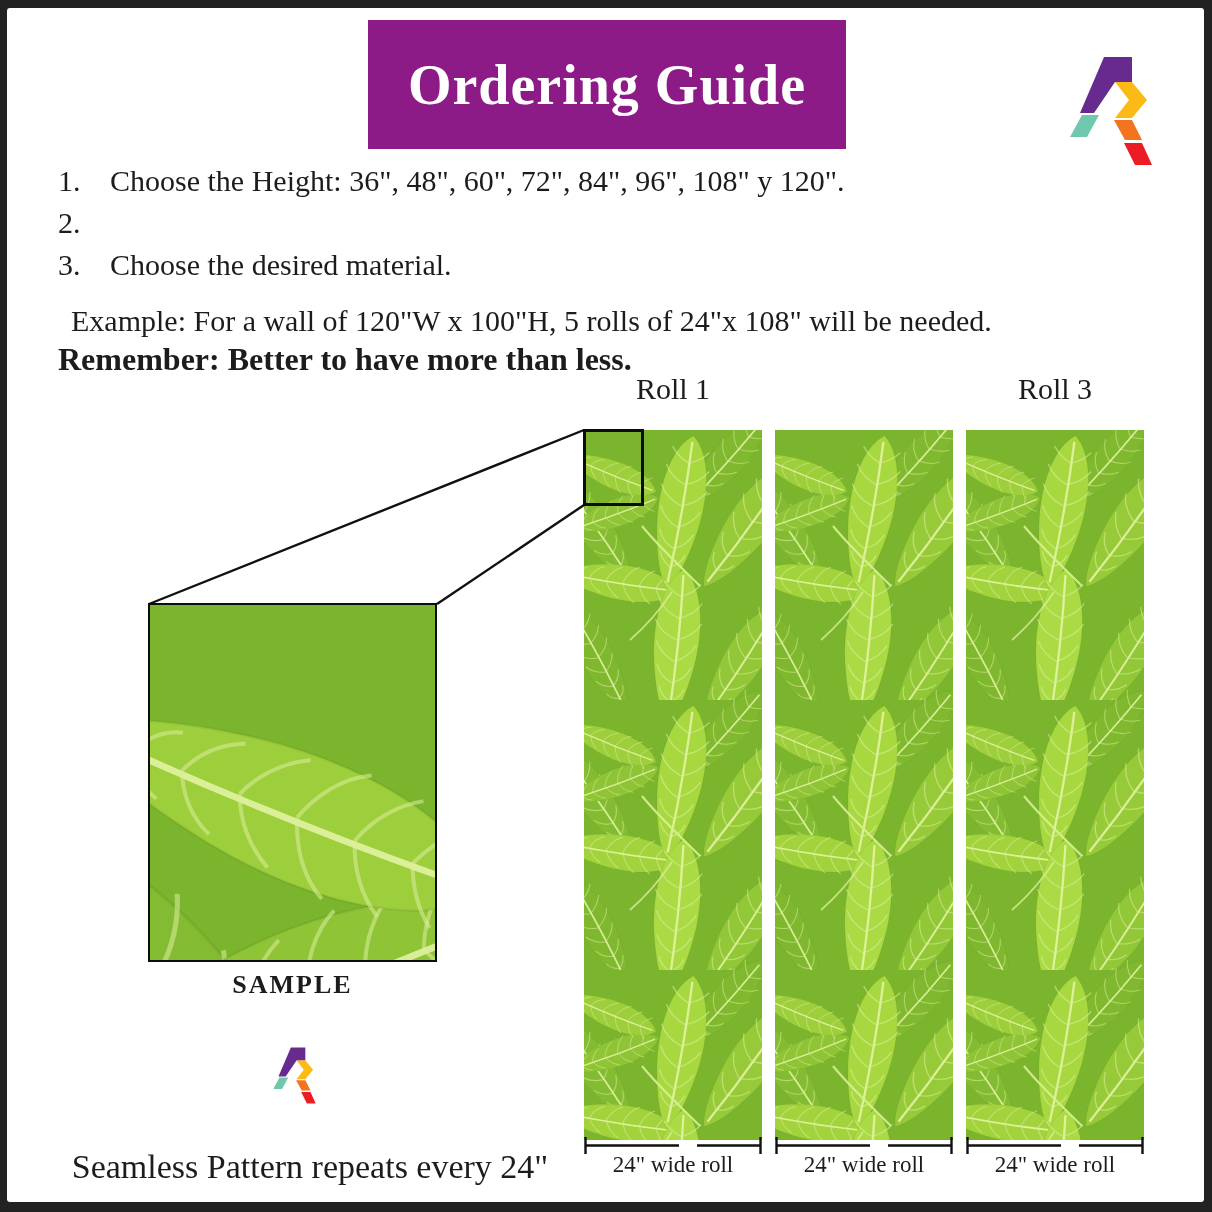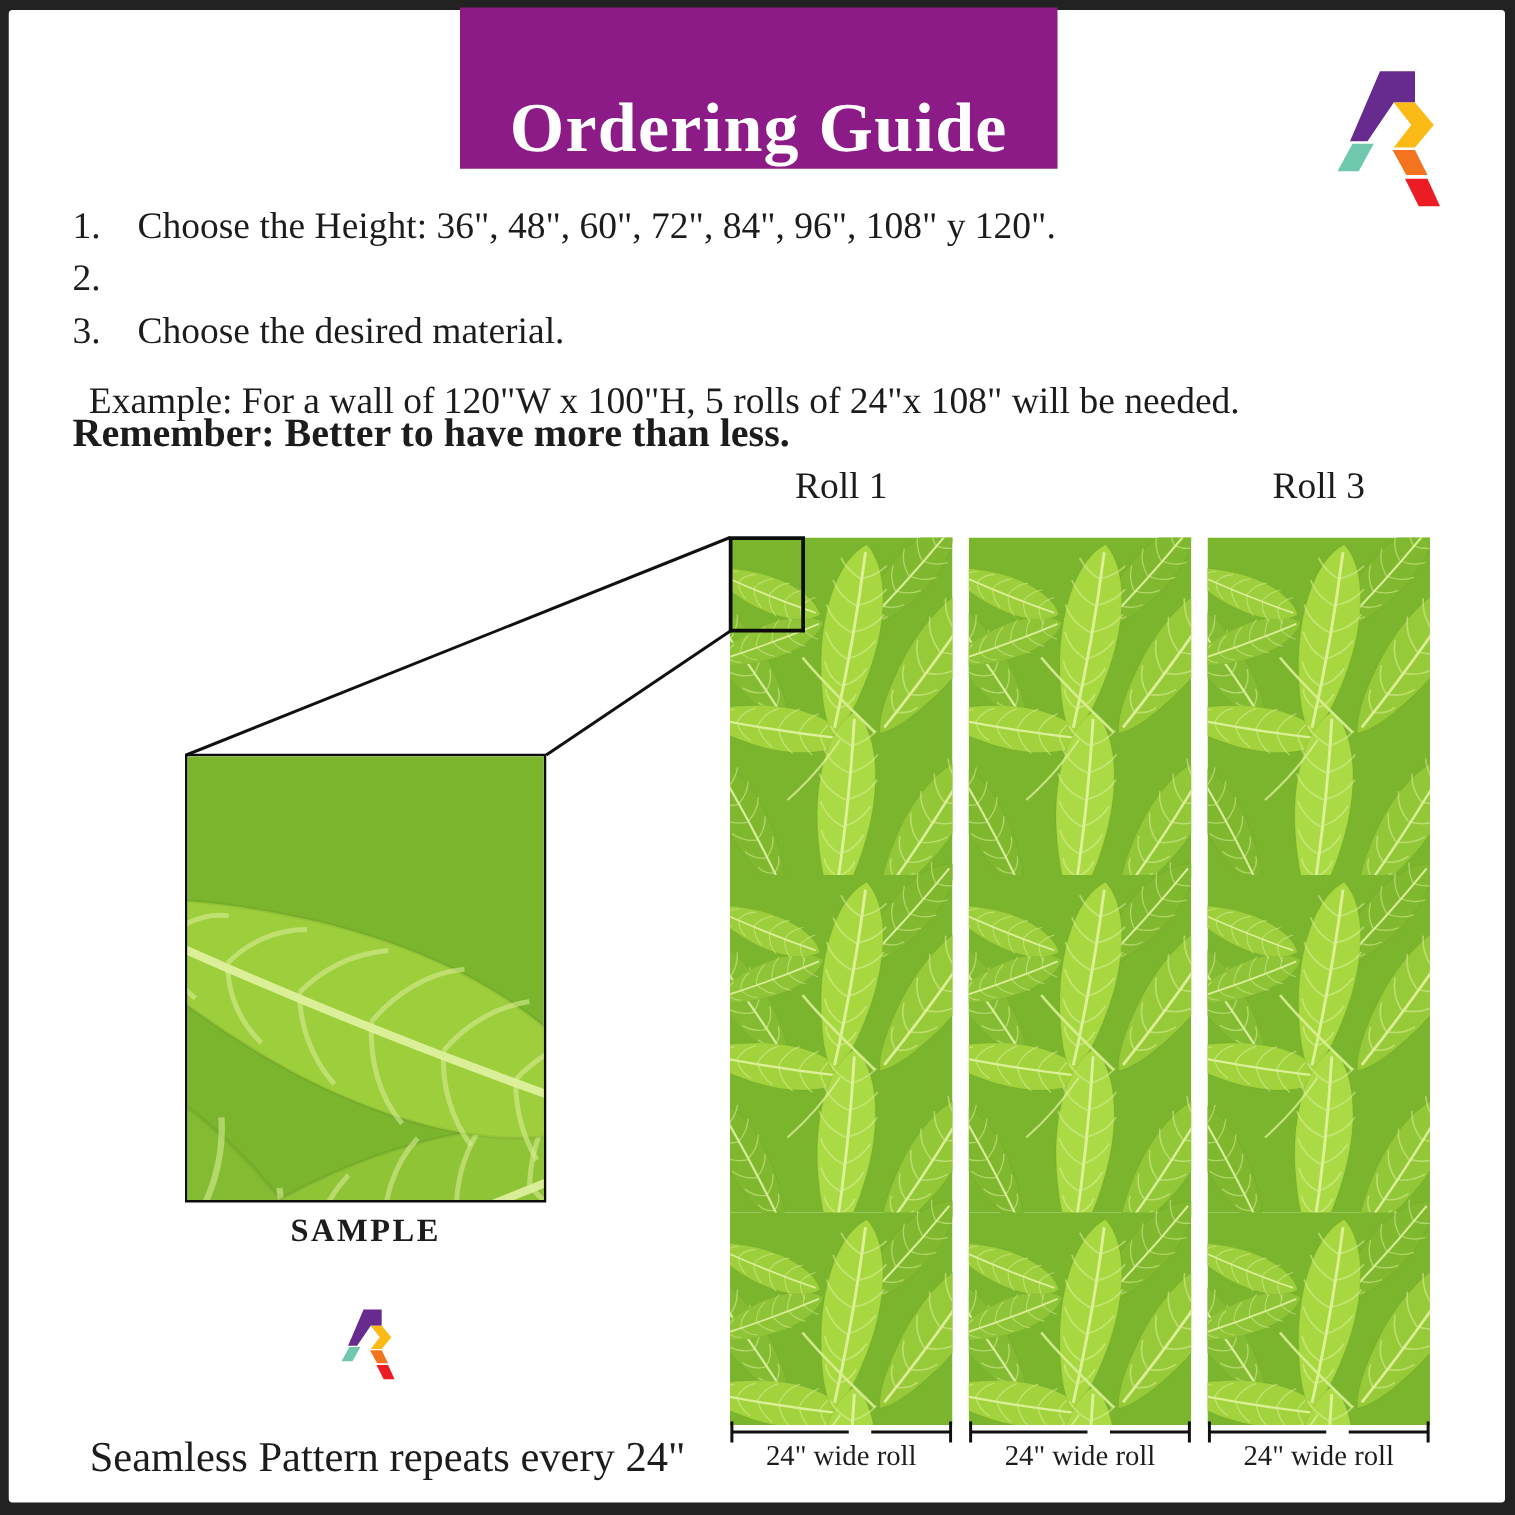--- a/index.html
+++ b/index.html
@@ -1,32 +1,32 @@
 <!DOCTYPE html>
 <html><head>
 <meta charset="utf-8">
 <style>
   html,body{margin:0;padding:0;background:#222;}
   .stage{position:relative;width:1212px;height:1212px;background:#222222;overflow:hidden;
          font-family:"Liberation Serif","DejaVu Serif",serif;color:#1c1c1c;}
   .card{position:absolute;left:7px;top:8px;width:1197px;height:1194px;background:#ffffff;border-radius:3px;}
   .abs{position:absolute;}
 
-  .banner{position:absolute;left:368px;top:6px;width:478px;height:129px;background:#8C1B87;
-          display:flex;align-items:flex-end;justify-content:center;}
+  .banner{position:absolute;left:368px;top:20px;width:478px;height:129px;background:#8C1B87;
+          display:flex;align-items:center;justify-content:center;}
   .banner h1{margin:0;color:#ffffff;font-size:56px;font-weight:bold;letter-spacing:1px;}
 
   .logo-lg{position:absolute;left:1056px;top:50px;width:112px;height:118px;}
   .logo-sm{position:absolute;left:266px;top:1044px;width:58px;height:61px;}
 
   .instructions{position:absolute;left:58px;top:160px;width:1110px;font-size:30px;line-height:42px;}
   .instr-row{display:flex;}
   .instr-num{width:52px;flex:0 0 52px;}
   .example{position:absolute;left:58px;top:288px;width:1110px;font-size:30px;line-height:40px;margin:13px;}
-  .reminder{position:absolute;left:58px;top:325px;width:1110px;font-size:32px;line-height:42px;margin:0;font-weight:bold;}
+  .reminder{position:absolute;left:58px;top:338px;width:1110px;font-size:32px;line-height:42px;margin:0;font-weight:bold;}
 
   .roll-label{position:absolute;top:372px;width:178px;text-align:center;font-size:30px;}
   .roll-svg{position:absolute;top:430px;width:178px;height:710px;display:block;}
   .bracket{position:absolute;top:1137px;width:178px;height:18px;display:block;}
   .width-label{position:absolute;top:1152px;width:178px;text-align:center;font-size:23px;}
 
   .callout-rect{position:absolute;left:583px;top:429px;width:61px;height:77px;
                 border:3px solid #0d0d0d;box-sizing:border-box;background:transparent;}
   .lines-overlay{position:absolute;left:0;top:0;width:1212px;height:1212px;pointer-events:none;}
 

